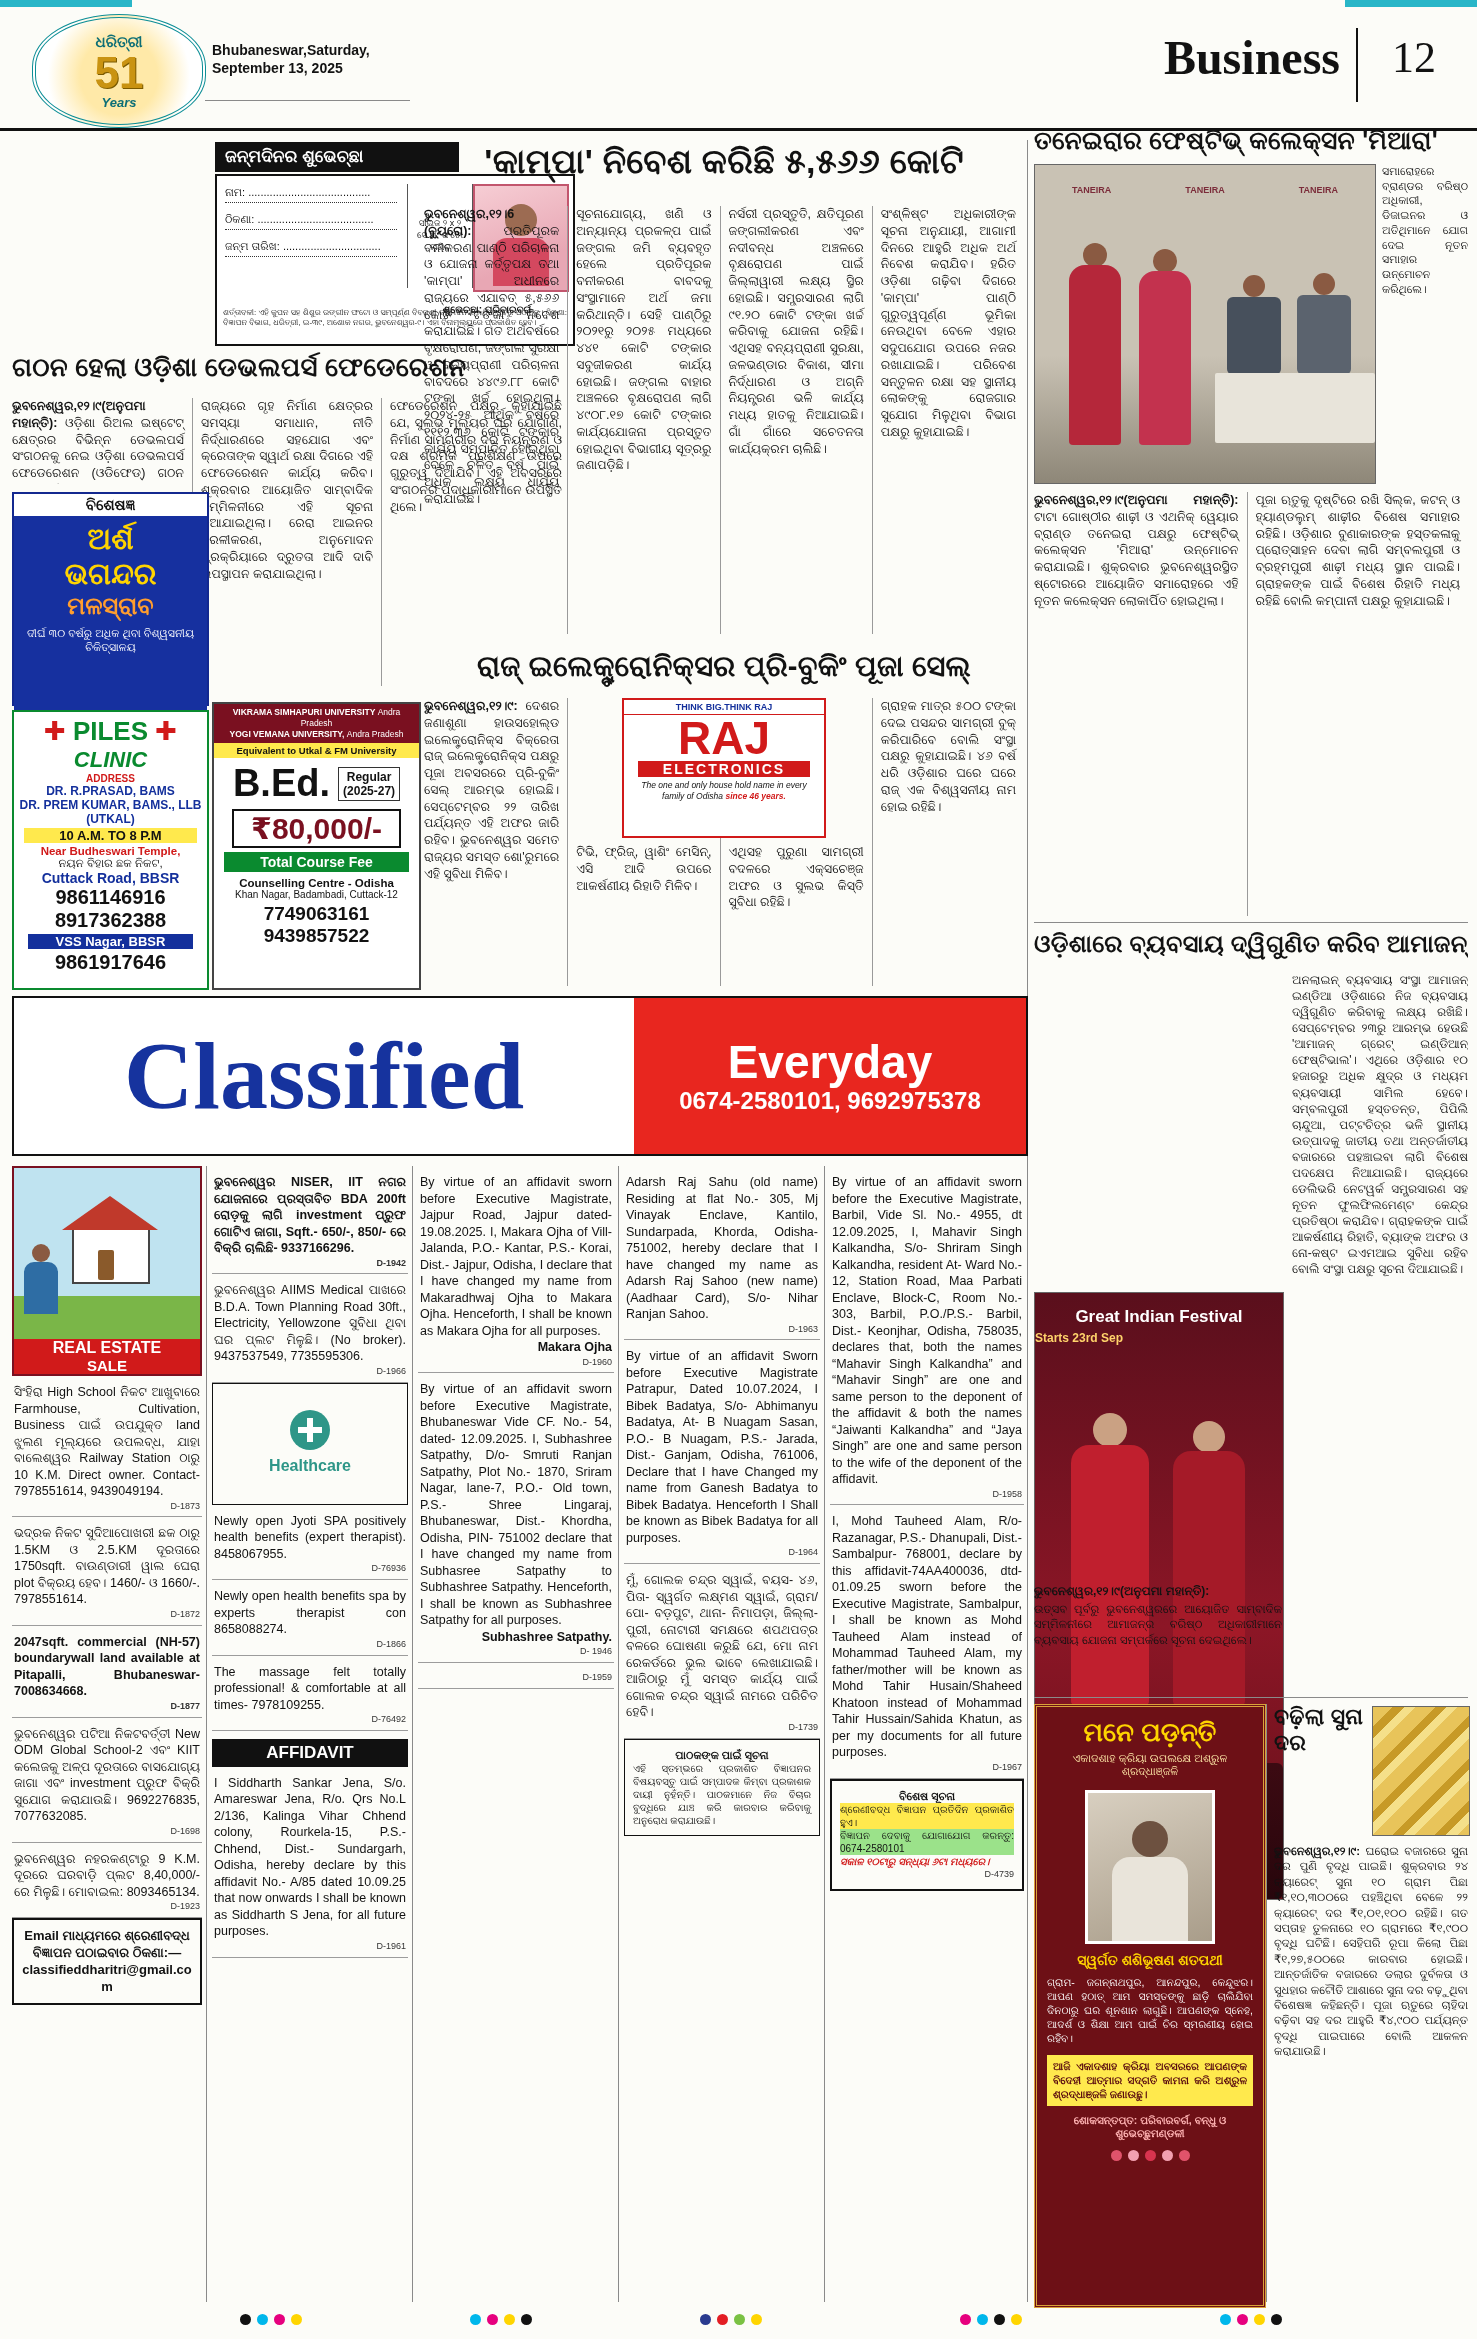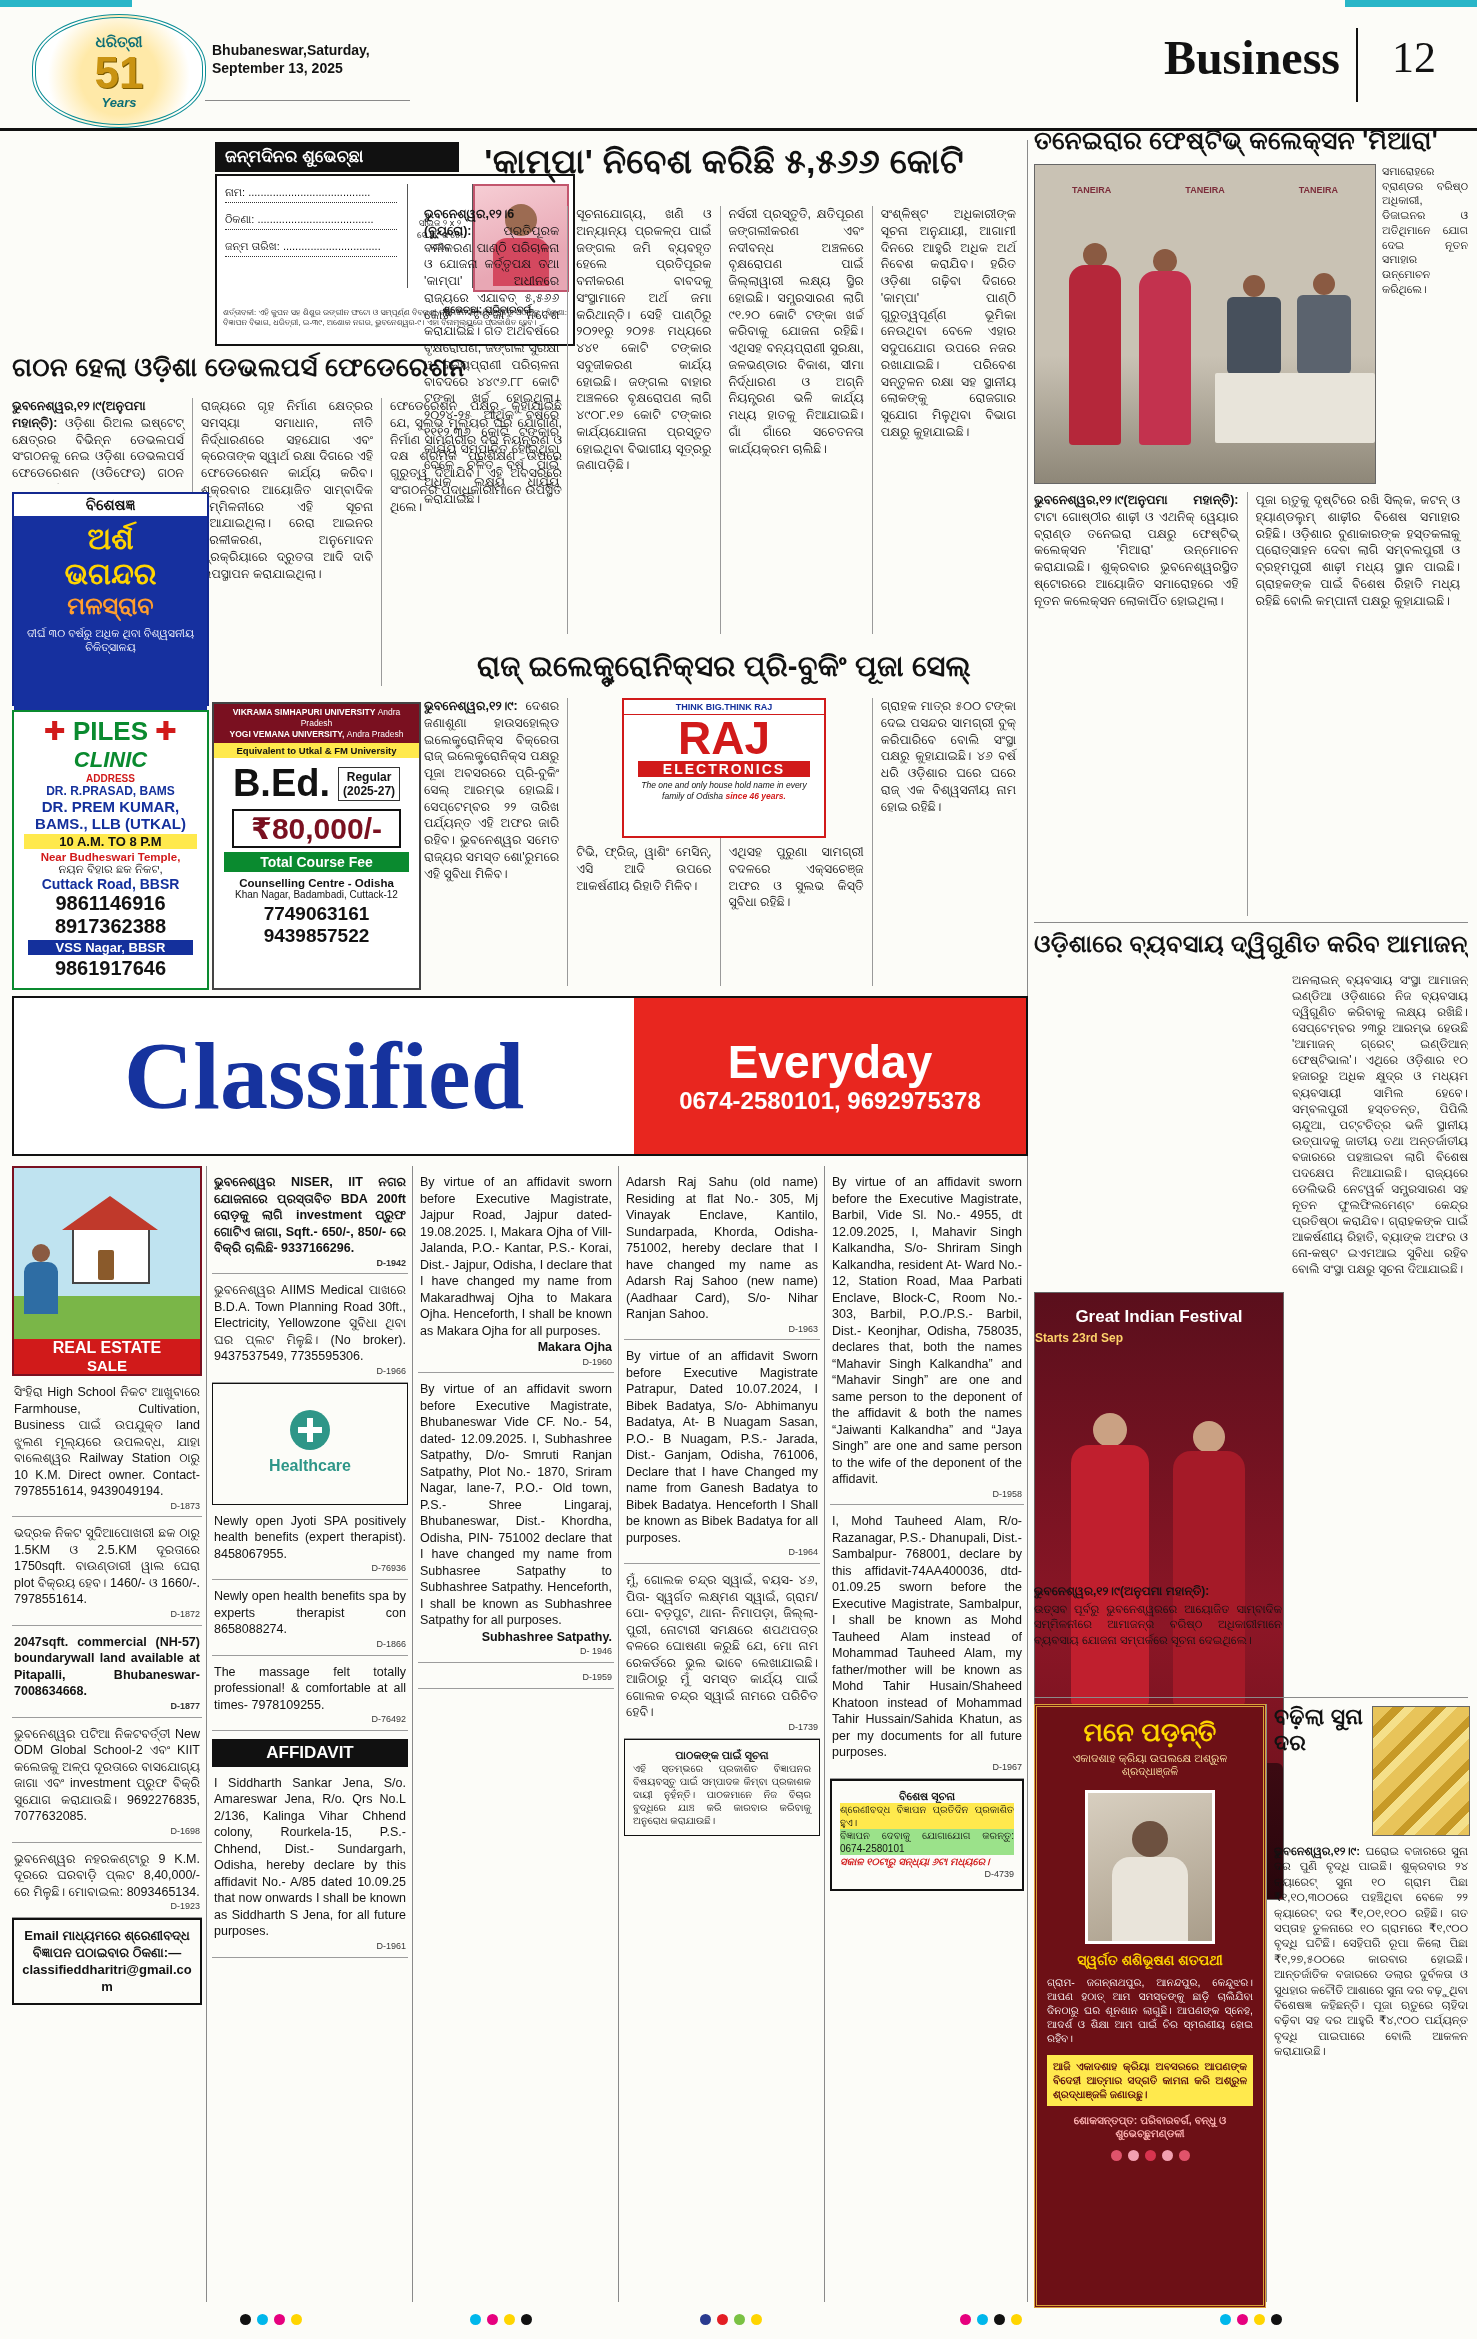--- a/index.html
+++ b/index.html
@@ -145,21 +145,21 @@
 
   <div class="abs piles" style="left:12px;top:710px;width:193px;height:276px;">
     <div style="font-size:26px;font-weight:800;color:#0a8a2f;margin-top:4px;">
       <span style="color:#d11a1a;">✚</span>
       <span>PILES</span>
       <span style="color:#d11a1a;">✚</span>
     </div>
     <div style="font-size:22px;font-weight:800;color:#0a8a2f;font-style:italic;">CLINIC</div>
     <div style="font-size:10px;color:#d11a1a;font-weight:bold;">ADDRESS</div>
     <div style="font-size:12px;color:#14309c;font-weight:bold;">DR. R.PRASAD, BAMS</div>
-    <div style="font-size:15px;color:#14309c;font-weight:bold;">DR. PREM KUMAR, BAMS., LLB (UTKAL)</div>
+    <div style="font-size:12px;color:#14309c;font-weight:bold;">DR. PREM KUMAR, BAMS., LLB (UTKAL)</div>
     <div style="font-size:13px;font-weight:800;background:#ffe94d;margin:2px 10px;">10 A.M. TO 8 P.M</div>
     <div style="font-size:11.5px;color:#d11a1a;font-weight:bold;">Near Budheswari Temple,</div>
     <div style="font-size:11.5px;">ନୟନ ବିହାର ଛକ ନିକଟ,</div>
     <div style="font-size:14px;color:#14309c;font-weight:800;">Cuttack Road, BBSR</div>
     <div style="font-size:20px;font-weight:800;">9861146916</div>
     <div style="font-size:20px;font-weight:800;">8917362388</div>
     <div style="font-size:13px;font-weight:800;background:#14309c;color:#fff;margin:2px 14px;">VSS Nagar, BBSR</div>
     <div style="font-size:20px;font-weight:800;">9861917646</div>
   </div>
 

